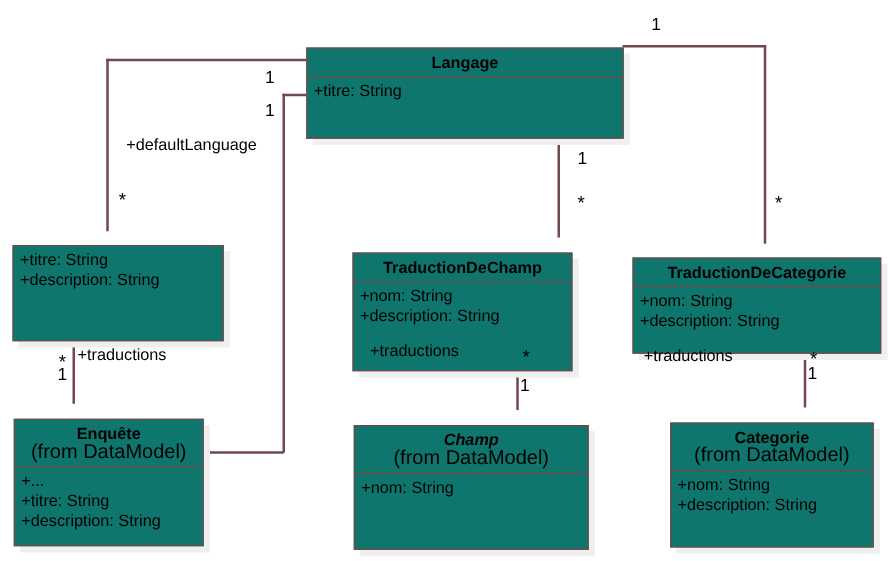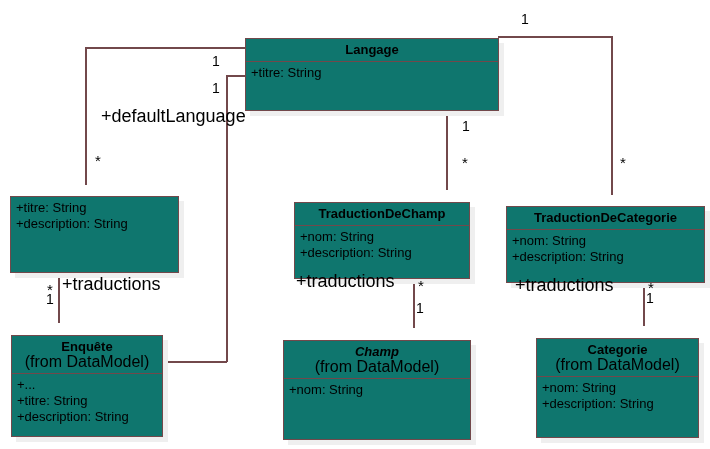--- a/index.html
+++ b/index.html
@@ -53,21 +53,21 @@
     position:absolute;
     background:#72484b;
     z-index:1;
   }
   .edge.h{height:1.5px;}
   .edge.v{width:1.5px;}
 
   
   .lbl{
     position:absolute;
-    font-size:18px;
+    font-size:13px;
     color:#000;
     white-space:nowrap;
     z-index:6;
     line-height:14px;
   }
   .lbl.mult{font-size:14px;}
   .lbl.star{font-size:15px;line-height:10px;}
 </style>
 </head>
 <body>
@@ -101,21 +101,21 @@
     </div>
   </div>
 
   <div class="uml-class" style="left:10px;top:184px;width:169px;height:77px;">
     <div class="uml-attrs">
       <div>+titre: String</div>
       <div>+description: String</div>
     </div>
   </div>
 
-  <div class="uml-class" style="left:294px;top:190px;width:176px;height:77px;">
+  <div class="uml-class" style="left:282px;top:190px;width:176px;height:95px;">
     <div class="uml-head">
       <div class="uml-name">TraductionDeChamp</div>
     </div>
     <div class="uml-attrs">
       <div>+nom: String</div>
       <div>+description: String</div>
     </div>
   </div>
 
   <div class="uml-class" style="left:506px;top:194px;width:199px;height:77px;">

